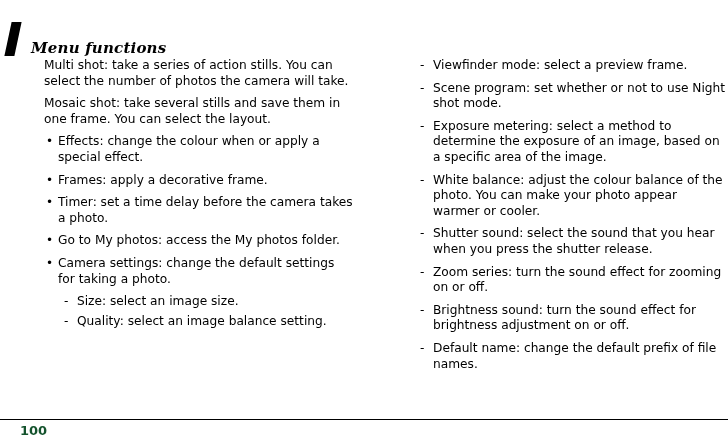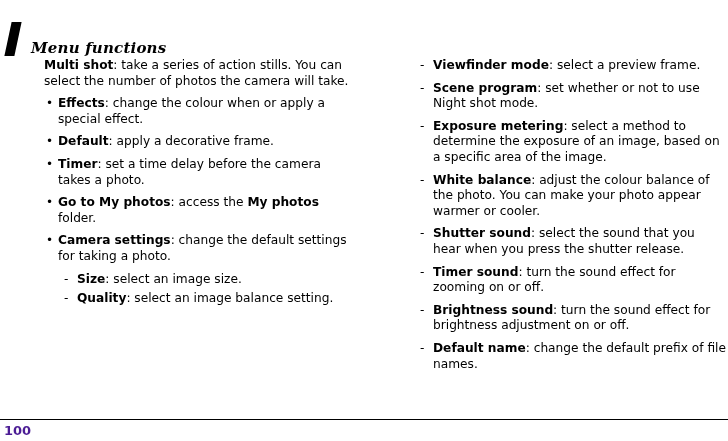--- a/index.html
+++ b/index.html
@@ -106,71 +106,74 @@
   }
 
   
   .dash.indent2 {
     padding-left: 13px;
     margin-left: 20px;
     margin-bottom: 4px;
   }
 
   b, .b {
-    font-weight: bold;
+    font-weight: normal;
   }
 
   .tight {
     margin-bottom: 2px;
   }
 
   
   .footer-rule {
     position: absolute;
     left: 0;
     top: 419px;
     width: 728px;
     height: 1px;
     background: #000000;
   }
   .page-number {
     position: absolute;
-    left: 4px;
+    left: 20px;
     top: 423px;
     font-family: "DejaVu Sans", sans-serif;
     font-weight: bold;
     font-size: 13px;
-    color: #4c1d95;
+    color: #14532d;
   }
 </style>
 </head>
 <body>
 
 <div class="page">
 
   <div class="header">
     <div class="header-slash"></div>
     <div class="header-title">Menu functions</div>
   </div>
 
   <div class="col col-left">
 
     <p class="para">
       <b>Multi shot</b><span>: take a series of action stills. You can select the number of photos the camera will take.</span>
     </p>
 
+    <p class="para">
+      <b>Mosaic shot</b><span>: take several stills and save them in one frame. You can select the layout.</span>
+    </p>
 
     <p class="bullet">
       <span class="marker">•</span>
       <b>Effects</b><span>: change the colour when or apply a special effect.</span>
     </p>
 
     <p class="bullet">
       <span class="marker">•</span>
-      <b>Default</b><span>: apply a decorative frame.</span>
+      <b>Frames</b><span>: apply a decorative frame.</span>
     </p>
 
     <p class="bullet">
       <span class="marker">•</span>
       <b>Timer</b><span>: set a time delay before the camera takes a photo.</span>
     </p>
 
     <p class="bullet">
       <span class="marker">•</span>
       <b>Go to My photos</b><span>: access the </span><b>My photos</b><span> folder.</span>
@@ -217,21 +220,21 @@
     </p>
 
 
     <p class="dash">
       <span class="marker">-</span>
       <b>Shutter sound</b><span>: select the sound that you hear when you press the shutter release.</span>
     </p>
 
     <p class="dash">
       <span class="marker">-</span>
-      <b>Timer sound</b><span>: turn the sound effect for zooming on or off.</span>
+      <b>Zoom series</b><span>: turn the sound effect for zooming on or off.</span>
     </p>
 
     <p class="dash">
       <span class="marker">-</span>
       <b>Brightness sound</b><span>: turn the sound effect for brightness adjustment on or off.</span>
     </p>
 
     <p class="dash">
       <span class="marker">-</span>
       <b>Default name</b><span>: change the default prefix of file names.</span>

